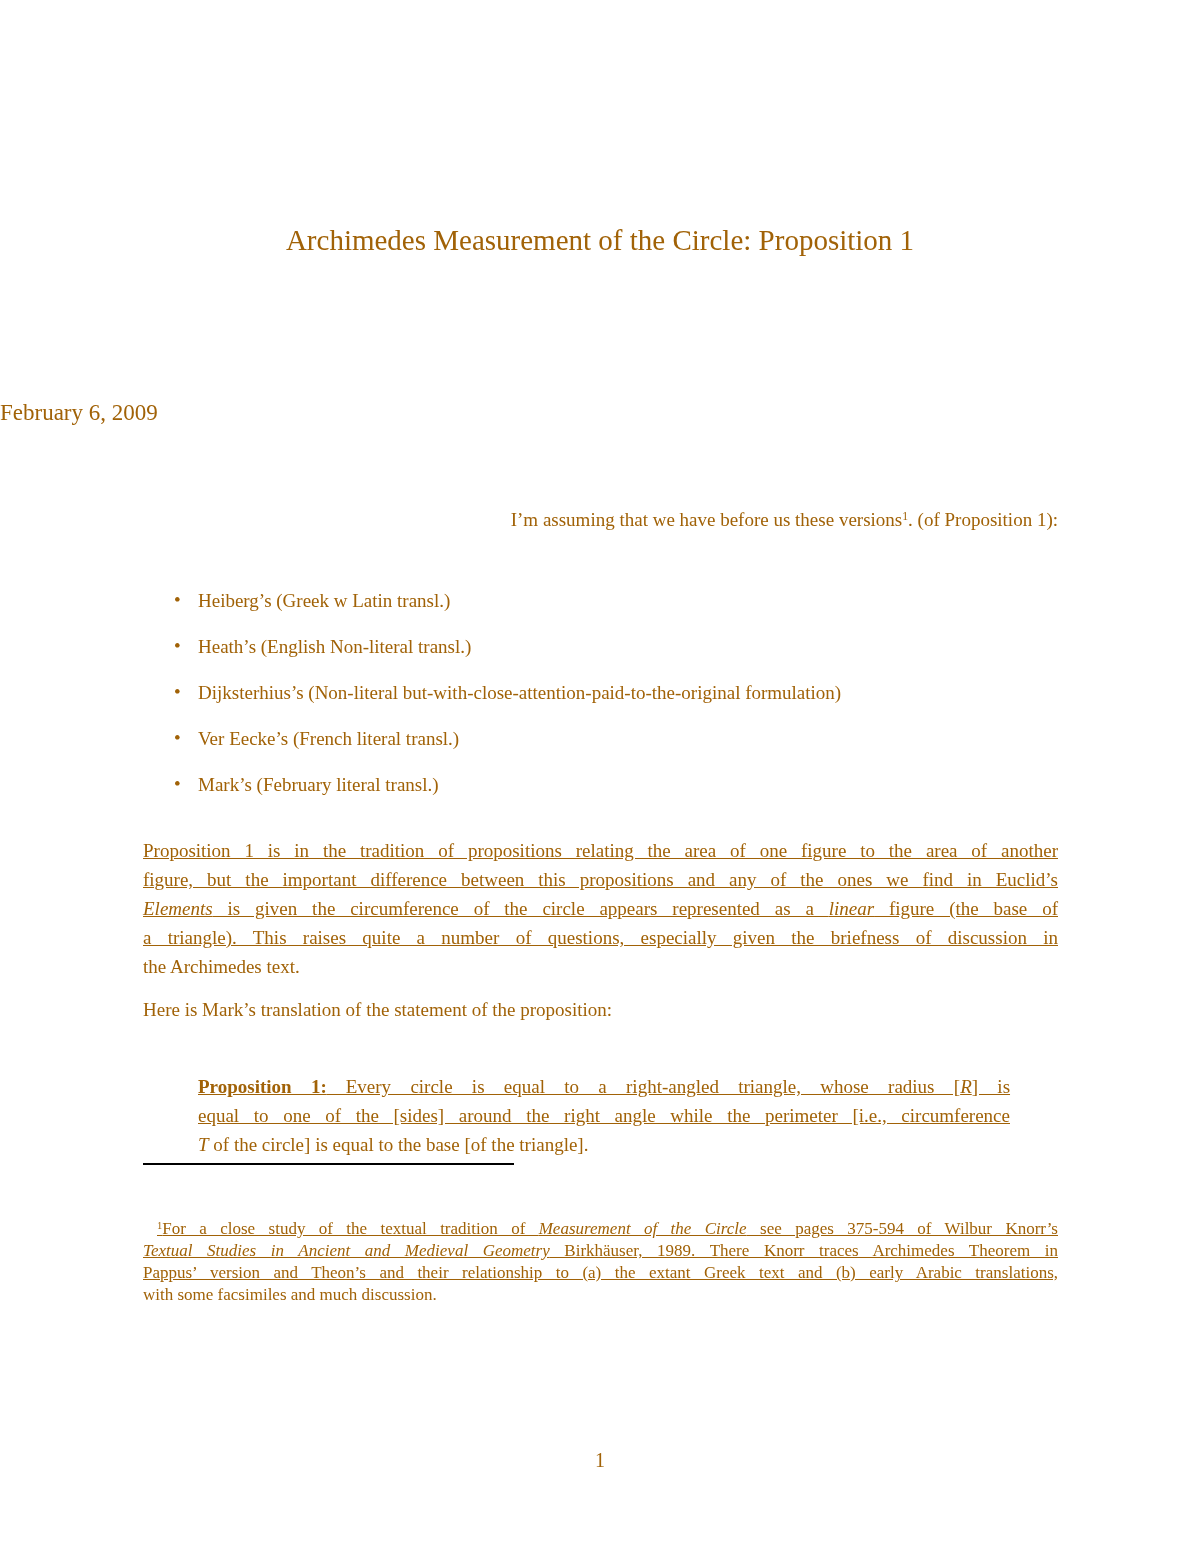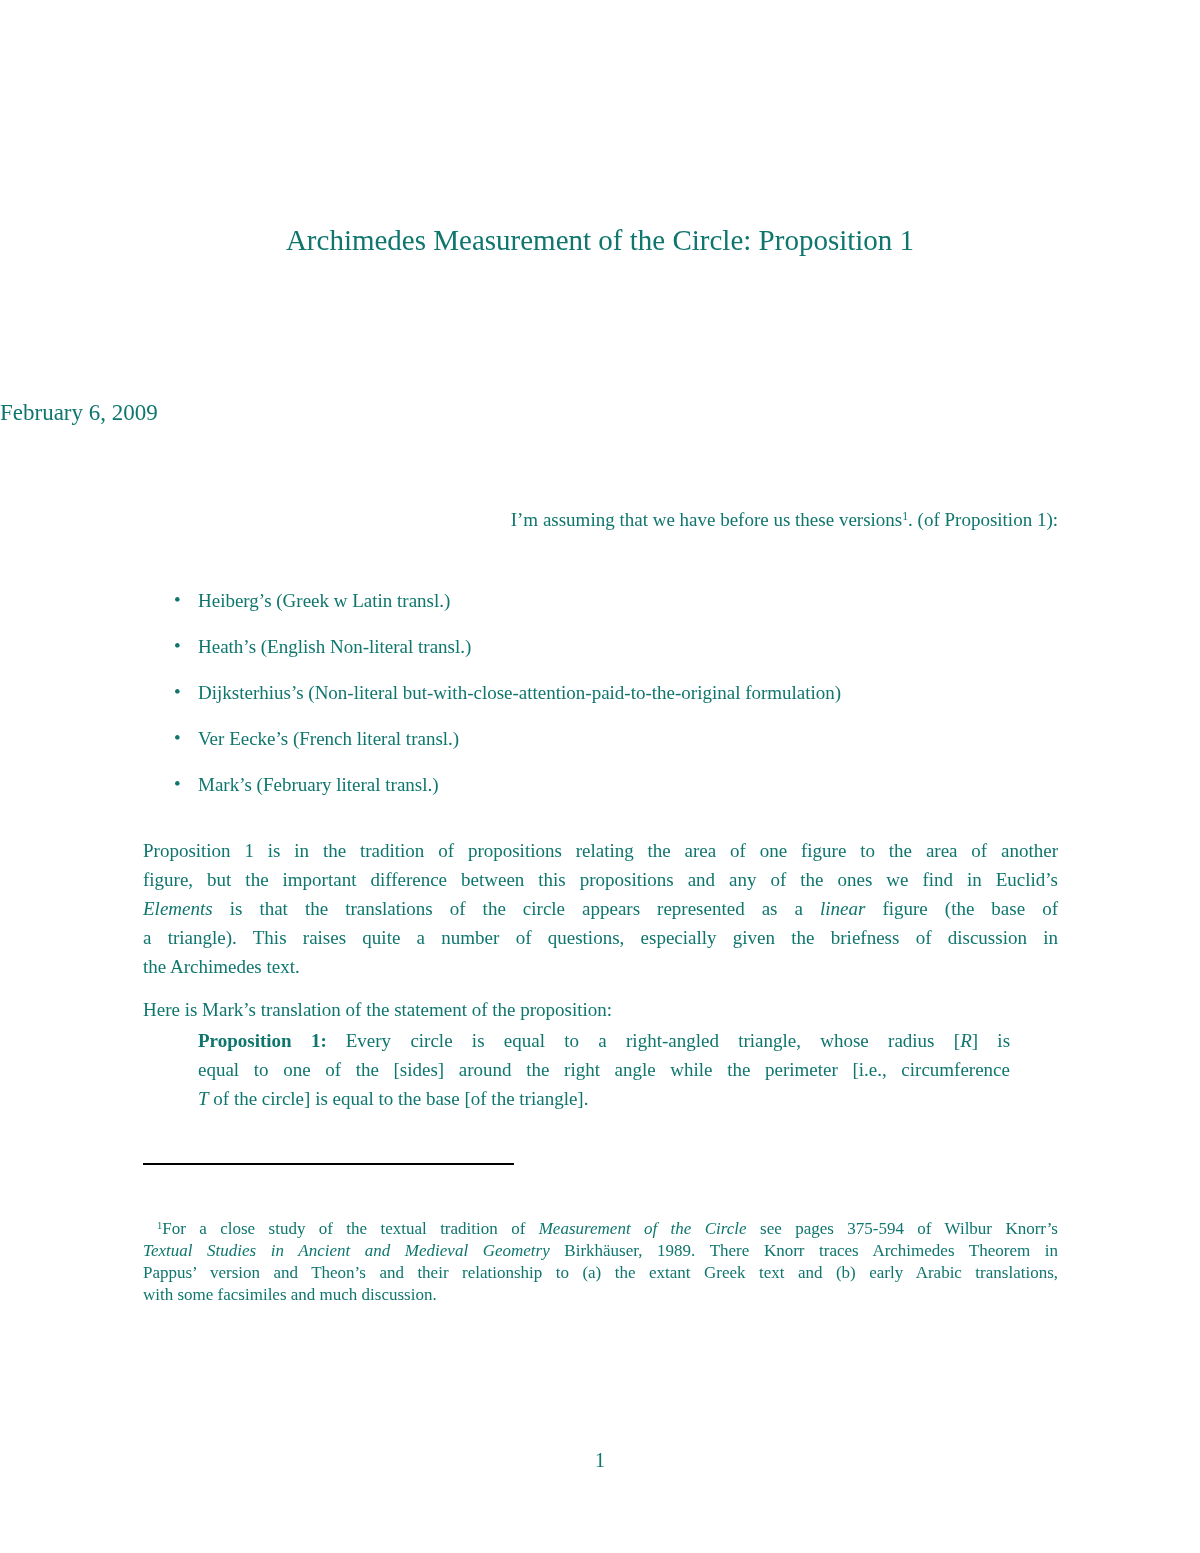--- a/index.html
+++ b/index.html
@@ -27,37 +27,37 @@
     font-size: 23px;
     line-height: 28px;
   }
   .body-text { font-size: 19px; line-height: 29px; }
   .intro   { top: 505px; left: 143px; width: 915px; text-align: right; }
   .vlist   { top: 586px; left: 143px; width: 915px; list-style: none; margin: 0; padding: 0; }
   .vlist li { position: relative; padding-left: 55px; line-height: 29px; margin-bottom: 17px; }
   .vlist .dot { position: absolute; left: 31px; top: -1px; font-size: 19px; }
   .discussion { top: 836px; left: 143px; width: 915px; }
   .lead    { top: 995px; left: 143px; width: 915px; }
-  .quote   { top: 1026px; left: 198px; width: 812px; }
+  .quote   { top: 1072px; left: 198px; width: 812px; }
   .fnrule  { top: 1163px; left: 143px; width: 371px; height: 2px; background: #000; }
   .footnote { top: 1218px; left: 143px; width: 915px; font-size: 17px; line-height: 22px; }
   .footnote .ln:first-child { text-indent: 14px; }
   .pageno  { top: 1448px; left: 0; width: 1200px; text-align: center; font-size: 20px; line-height: 24px; }
 
   .ln { white-space: normal; }
-  .ln.j { text-align: justify; text-align-last: justify; text-justify: inter-word; }
+  .ln.j { text-align: justify; text-align-last: justify; text-justify: inter-word; text-decoration: underline; }
   .ln span { white-space: pre-wrap; }
   .b { font-weight: bold; }
   .i { font-style: italic; }
   .sup { font-size: 0.62em; position: relative; top: -0.52em; line-height: 0; }
 </style>
 </head>
 <body>
 
-<div class="page" style="background: rgb(255, 255, 255); color: #0f766e;">
+<div class="page" style="background: rgb(255, 255, 255); color: #a16207;">
 
   <div class="abs doc-title">Archimedes Measurement of the Circle: Proposition 1</div>
 
   <div class="abs doc-date">February 6, 2009</div>
 
   <div class="abs body-text intro">
       <div class="ln"><span>I’m assuming that we have before us these versions</span><span class="sup">1</span><span>. (of Proposition 1):</span></div>
     </div>
 
   <ul class="abs body-text vlist">
@@ -79,21 +79,21 @@
     </li>
     <li>
       <span class="dot">•</span>
       <span>Mark’s (February literal transl.)</span>
     </li>
   </ul>
 
   <div class="abs body-text discussion">
       <div class="ln j"><span>Proposition 1 is in the tradition of propositions relating the area of one figure to the area of another</span></div>
       <div class="ln j"><span>figure, but the important difference between this propositions and any of the ones we find in Euclid’s</span></div>
-      <div class="ln j"><span class="i">Elements</span><span> is that the translations of the circle appears represented as a </span><span class="i">linear</span><span> figure (the base of</span></div>
+      <div class="ln j"><span class="i">Elements</span><span> is given the circumference of the circle appears represented as a </span><span class="i">linear</span><span> figure (the base of</span></div>
       <div class="ln j"><span>a triangle). This raises quite a number of questions, especially given the briefness of discussion in</span></div>
       <div class="ln"><span>the Archimedes text.</span></div>
     </div>
 
   <div class="abs body-text lead">
       <div class="ln"><span>Here is Mark’s translation of the statement of the proposition:</span></div>
     </div>
 
   <div class="abs body-text quote">
       <div class="ln j"><span class="b">Proposition 1:</span><span>  Every circle is equal to a right-angled triangle, whose radius [</span><span class="i">R</span><span>] is</span></div>

